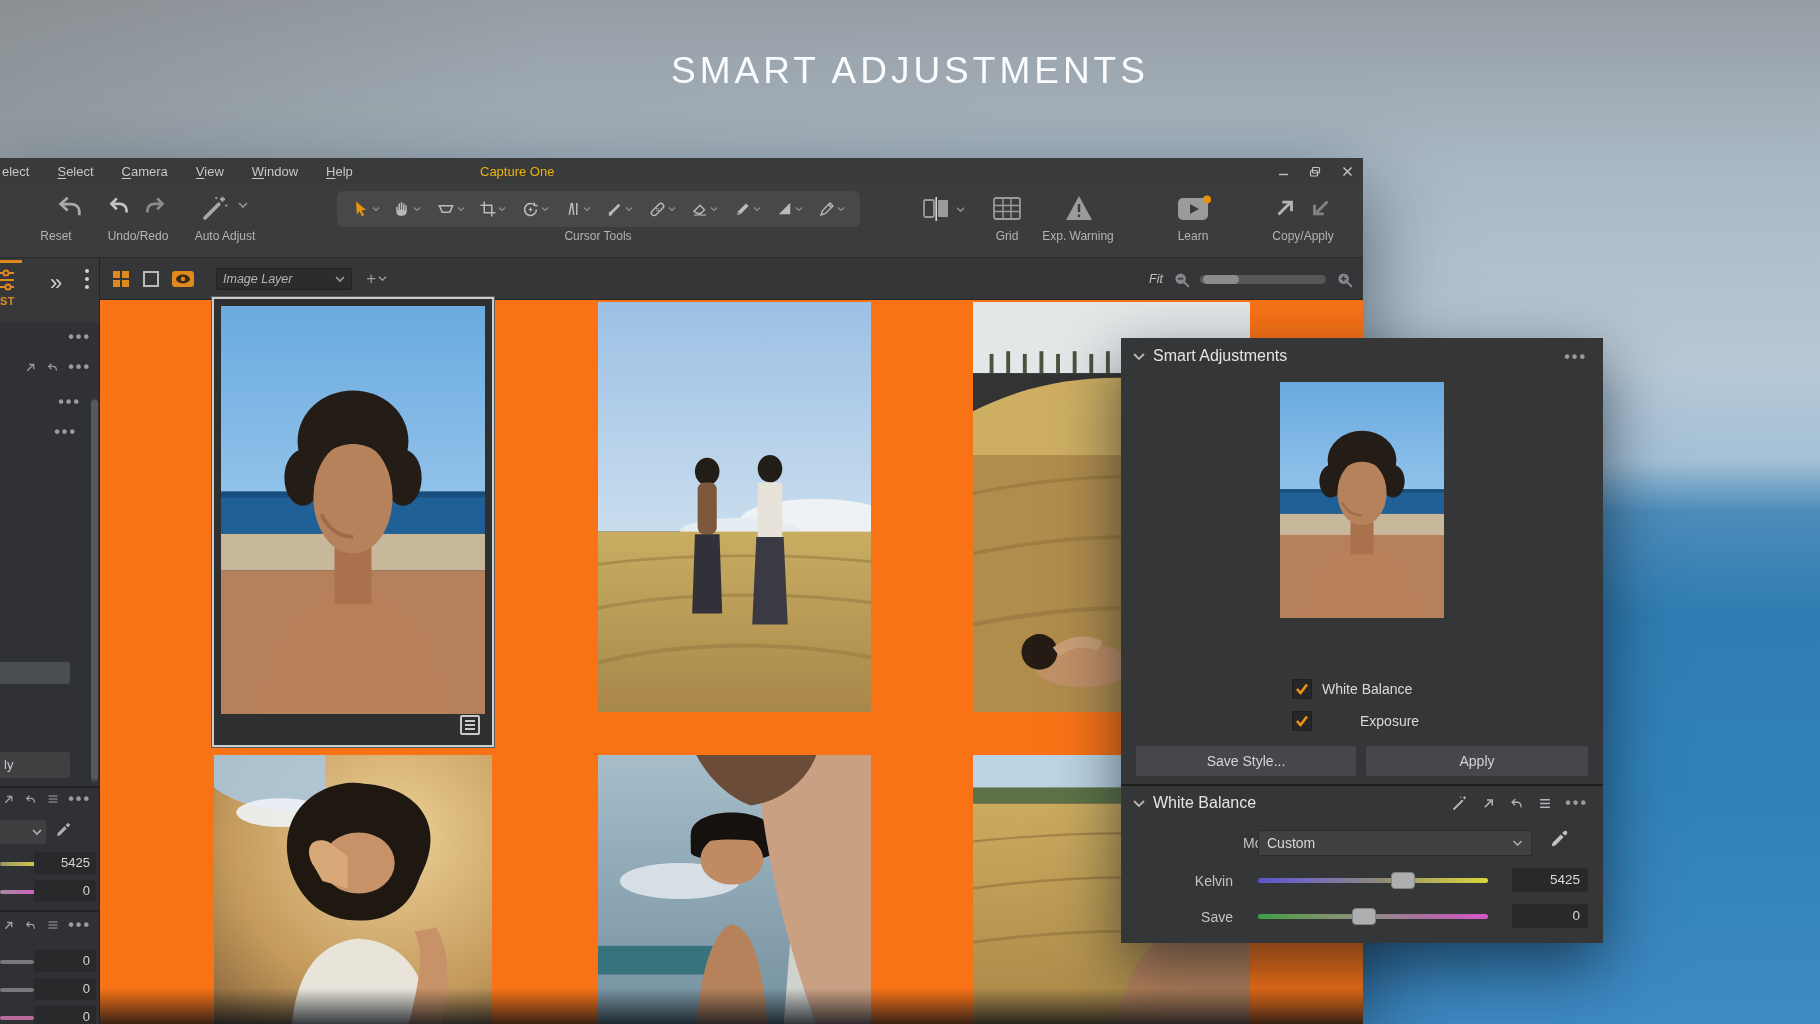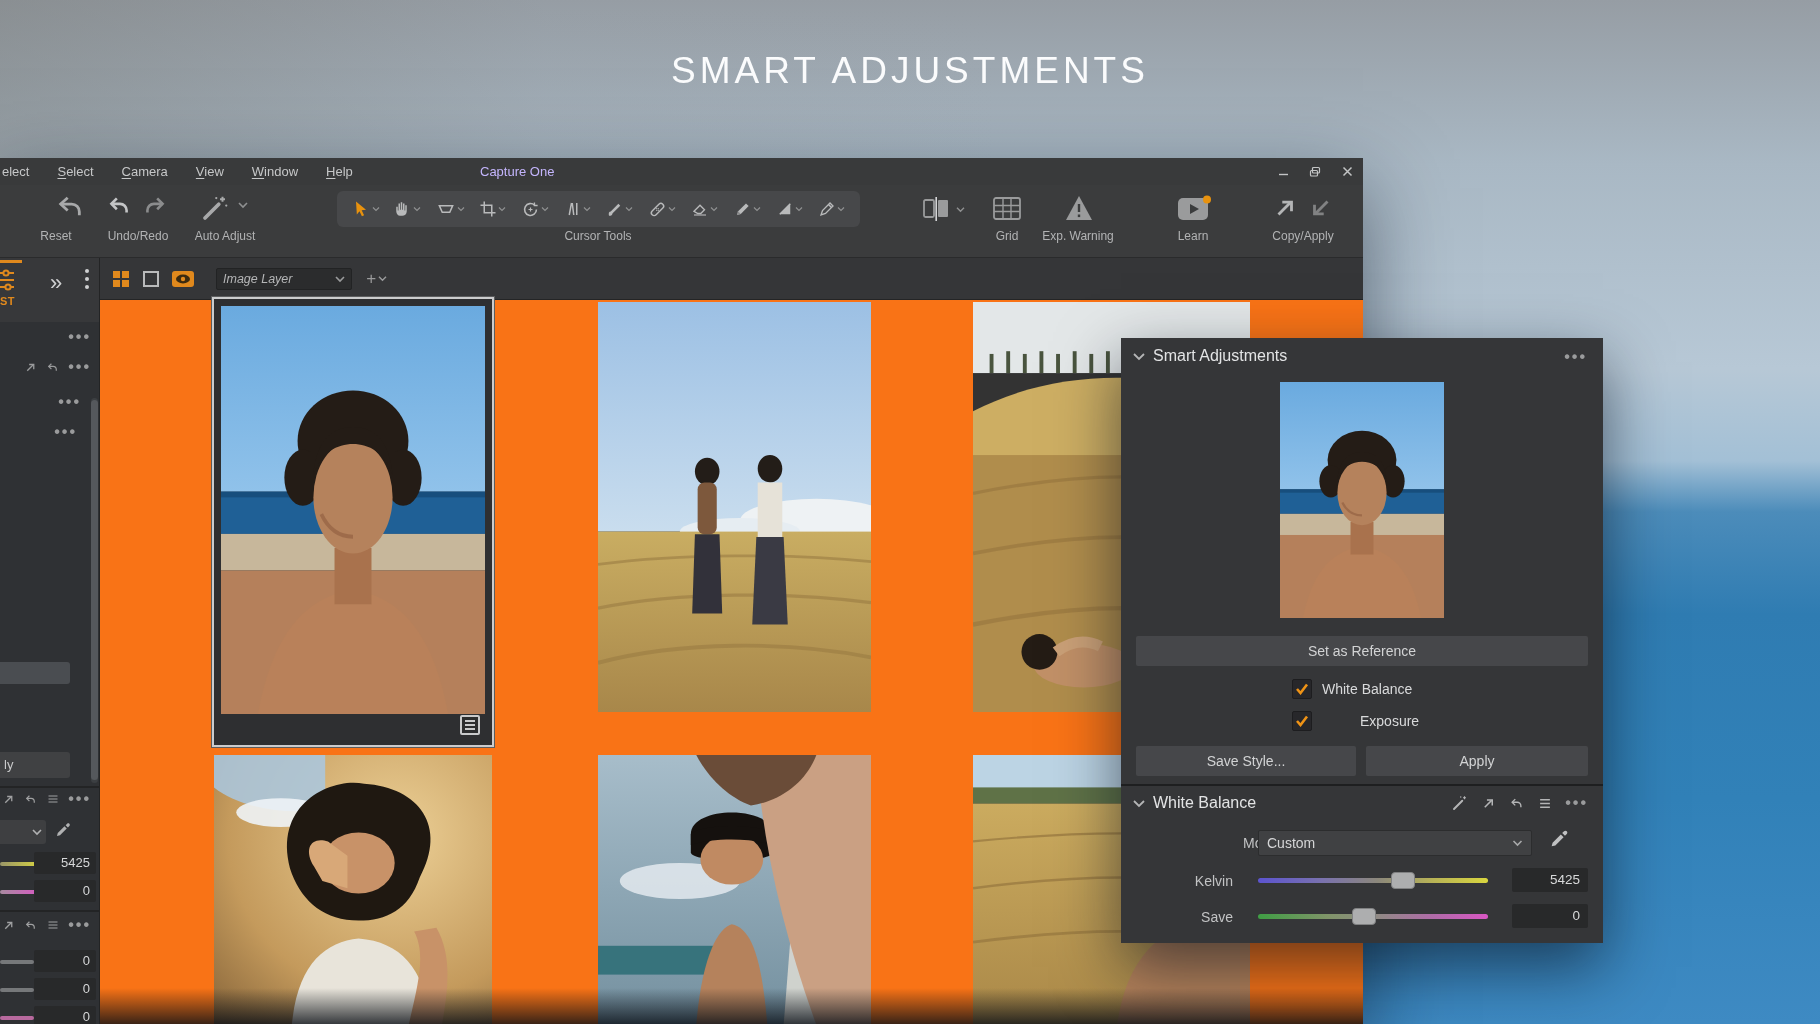--- a/index.html
+++ b/index.html
@@ -22,21 +22,21 @@
   
   .window { position:absolute; left:0; top:158px; width:1363px; height:866px;
     background:#323335; box-shadow:0 30px 80px rgba(8,18,32,.55); overflow:hidden; }
 
   
   .menubar { position:relative; height:27px; background:#393a3b; display:flex; align-items:center;
     font-size:13px; color:#c6c7c8; }
   .menu-item { padding:0 14px; cursor:default; }
   .menu-item:first-child { padding-left:2px; }
   .menu-item u { text-decoration:underline; text-underline-offset:2px; }
-  .win-title { position:absolute; left:480px; top:0; height:27px; line-height:27px; font-size:13px; color:#c4b5fd; }
+  .win-title { position:absolute; left:480px; top:0; height:27px; line-height:27px; font-size:13px; color:#eab308; }
   .win-controls { position:absolute; right:8px; top:0; height:27px; display:flex; align-items:center; gap:16px; color:#c3c4c5; }
   .win-btn { width:16px; height:16px; display:flex; align-items:center; justify-content:center; }
 
   
   .toolbar { position:relative; height:73px; background:#3b3c3d; border-bottom:1px solid #2a2b2c; }
   .tb-ic { color:#a8a9aa; }
   .tb-label { position:absolute; font-size:12px; color:#b2b3b4; white-space:nowrap; transform:translateX(-50%); top:44px; }
   .tb-item { position:absolute; top:8px; }
   .cursor-tools-box { position:absolute; left:337px; top:6px; width:523px; height:36px;
     background:#47484a; border-radius:6px; display:flex; align-items:center; padding:0 8px; gap:2px; }
@@ -536,20 +536,36 @@
             <span>Image Layer</span>
             <svg class="ic" width="10" height="8" viewBox="0 0 10 8" fill="none" stroke="#9a9b9c" stroke-width="1.6">
                 <path d="M1 2l4 4 4-4"></path>
               </svg>
           </div>
           <span class="add-layer">+
             <svg class="ic" width="9" height="7" viewBox="0 0 10 8" fill="none" stroke="#9a9b9c" stroke-width="1.6">
                 <path d="M1 2l4 4 4-4"></path>
               </svg>
           </span>
+          <div class="zoom-group">
+            <span>Fit</span>
+            <svg class="ic" width="17" height="17" viewBox="0 0 20 20">
+              <circle cx="9" cy="9" r="6.2" fill="#85878a"></circle>
+                <path d="M13.8 13.8 18 18" stroke="#85878a" stroke-width="2.6" stroke-linecap="round"></path>
+              <path d="M6 9h6" stroke="#353638" stroke-width="1.8"></path>
+              </svg>
+            <span class="zoom-track">
+                <span class="zoom-thumb"></span>
+              </span>
+            <svg class="ic" width="17" height="17" viewBox="0 0 20 20">
+              <circle cx="9" cy="9" r="6.2" fill="#85878a"></circle>
+                <path d="M13.8 13.8 18 18" stroke="#85878a" stroke-width="2.6" stroke-linecap="round"></path>
+              <path d="M6 9h6M9 6v6" stroke="#353638" stroke-width="1.8"></path>
+              </svg>
+          </div>
         </div>
 
         <div class="sel-frame">
           <div class="thumb">
             <svg viewBox="0 0 100 145" preserveAspectRatio="none">
                 <use href="#portraitArt"></use>
               </svg>
           </div>
           <div class="thumb-badge">
               <i></i>
@@ -661,21 +677,20 @@
       <span class="title">Smart Adjustments</span>
     </div>
     <span class="sa-dots dots-h">•••</span>
 
     <div class="ref-thumb">
       <svg viewBox="0 0 100 145" preserveAspectRatio="none">
           <use href="#portraitArt"></use>
         </svg>
     </div>
 
-    <div class="sa-btn" style="left:15px; top:298px; width:452px;">Set as Reference</div>
 
     <div class="cb-row" style="top:340px;">
       <span class="cb-box">
         <svg class="ic" width="14" height="12" viewBox="0 0 14 12" fill="none" stroke="#ef9316" stroke-width="2.6">
             <path d="M2 6l3.5 4L12 1.5"></path>
           </svg>
       </span>
       <span class="cb-label">White Balance</span>
     </div>
     <div class="cb-row" style="top:372px;gap:48px;">

